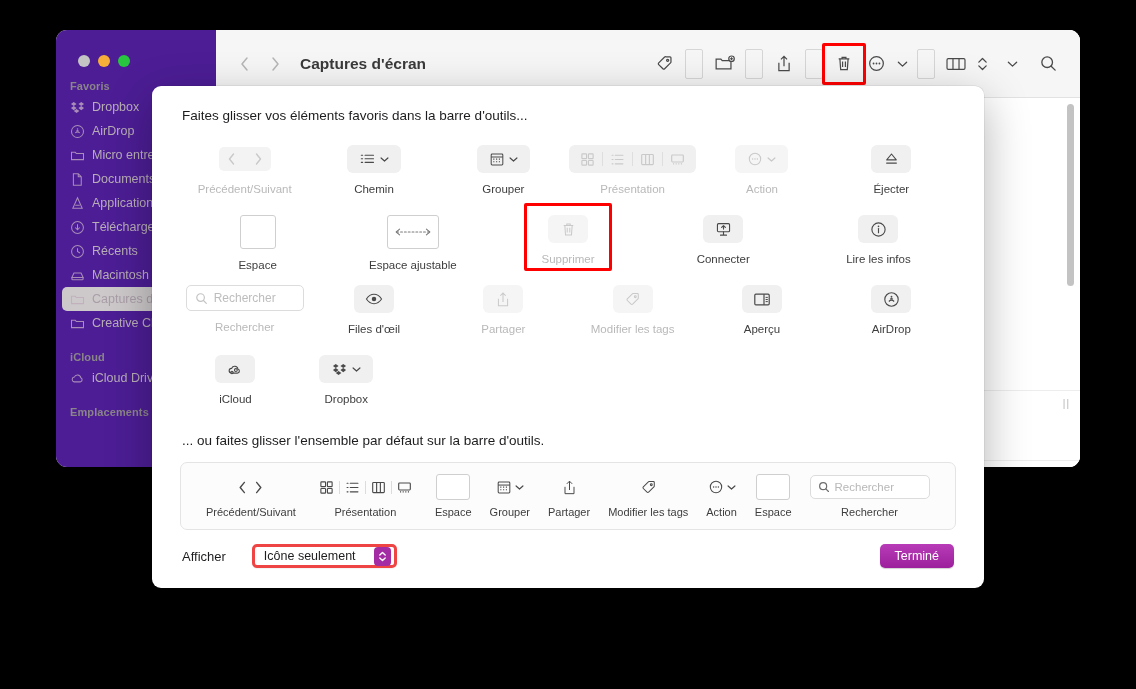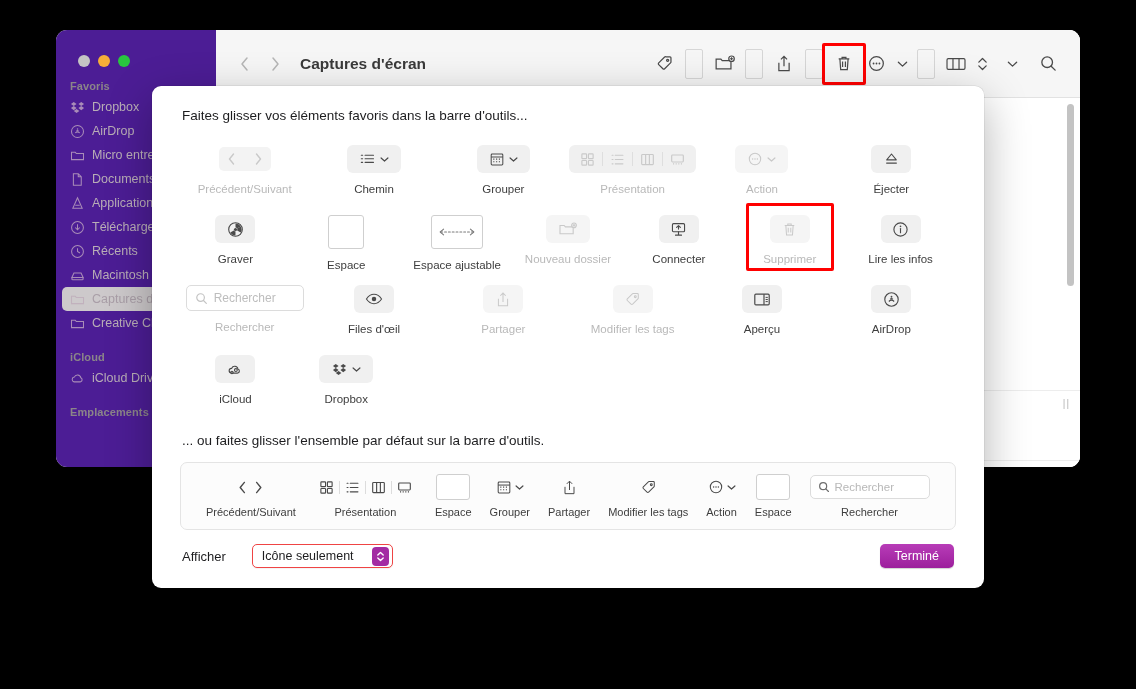--- a/index.html
+++ b/index.html
@@ -184,21 +184,21 @@
     background: #fff; color: #b8b8b8; font-size: 11.5px;
   }
 
   .sheet-footer {
     position: absolute; left: 0; right: 0; bottom: 0; height: 64px;
     display: flex; align-items: center; padding: 0 30px;
   }
   .afficher-label { font-size: 13px; color: #1d1d1f; margin-right: 26px; }
   .select-box {
     display: flex; align-items: center;
-    height: 24px; background: #ffffff; border: 1px solid #ef4444;
+    height: 24px; background: #ffffff; border: 3px solid #ef4444;
     border-radius: 5px; padding: 0 3px 0 9px;
     box-shadow: 0 1px 1px rgba(0,0,0,0.05);
     gap: 12px;
   }
   .select-box .sel-text { font-size: 12.5px; color: #1d1d1f; margin-right: 6px; }
   .stepper {
     width: 17px; height: 19px; border-radius: 4px;
     background: #a32ba3;
     display: flex; flex-direction: column; align-items: center; justify-content: center;
     color: #fff; line-height: 6px; font-size: 8px;
@@ -539,77 +539,55 @@
             <svg width="17" height="16" viewBox="0 0 18 18" fill="none" stroke="#4a4a4a" stroke-width="1.2" stroke-linejoin="round">
                 <path d="M9 3.4 14.4 10H3.6z"></path>
                 <path d="M3.6 13.6h10.8" stroke-width="1.6" stroke-linecap="round"></path>
               </svg>
           </div>
           <div class="lbl">Éjecter</div>
         </div>
       </div>
 
       <div class="grid-row">
-        <div class="cell">
-          <div class="chip" style="width:40px">
-            <svg width="17" height="17" viewBox="0 0 18 18" fill="#4a4a4a">
-                <circle cx="9" cy="9" r="7.2" fill="none" stroke="#4a4a4a" stroke-width="1.2"></circle>
-                <circle cx="9" cy="9" r="1.7"></circle>
-                <path d="M9 2.6a6.4 6.4 0 0 1 5.5 3.2L10.7 8A2.1 2.1 0 0 0 9 7z"></path>
-                <path d="M3.5 5.8A6.4 6.4 0 0 1 9 2.6V7a2.1 2.1 0 0 0-1.7 1z" transform="rotate(120 9 9)"></path>
-                <path d="M3.5 5.8A6.4 6.4 0 0 1 9 2.6V7a2.1 2.1 0 0 0-1.7 1z" transform="rotate(240 9 9)"></path>
-              </svg>
-          </div>
-          <div class="lbl">Graver</div>
-        </div>
 
         <div class="cell">
           <div class="chip outline"></div>
           <div class="lbl">Espace</div>
         </div>
 
         <div class="cell">
           <div class="chip outline" style="width:52px">
             <svg width="44" height="12" viewBox="0 0 46 12" fill="none" stroke="#7a7a7a" stroke-width="1.1" stroke-linecap="round" stroke-linejoin="round">
                 <path d="M6 6h34" stroke-dasharray="2 2"></path>
                 <path d="M9 3 5.4 6 9 9M37 3l3.6 3L37 9"></path>
               </svg>
           </div>
           <div class="lbl">Espace ajustable</div>
         </div>
 
-        <div class="cell disabled">
-          <div class="chip" style="width:44px">
-            <svg width="20" height="17" viewBox="0 0 22 18" fill="none" stroke="#c9c9c9" stroke-width="1.2">
-                <path d="M2.2 4.6h4.6l1.3 1.5h8.6v7.6H2.2z"></path>
-                <circle cx="17.6" cy="4.4" r="2.6" fill="#f5f5f5"></circle>
-                <path d="M17.6 2.9v3M16.1 4.4h3"></path>
-              </svg>
-          </div>
-          <div class="lbl">Nouveau dossier</div>
+
+        <div class="cell disabled boxed">
+          <div class="chip" style="width:40px">
+            <svg width="17" height="17" viewBox="0 0 18 20" fill="none" stroke="#c9c9c9" stroke-width="1.2">
+                <path d="M3.4 5.2h11.2M7 5.2V3.6h4v1.6M4.7 5.2l.8 11.2h7l.8-11.2M7.5 8v5.6M10.5 8v5.6"></path>
+              </svg>
+          </div>
+          <div class="lbl">Supprimer</div>
         </div>
 
         <div class="cell">
           <div class="chip" style="width:40px">
             <svg width="17" height="17" viewBox="0 0 18 18" fill="none" stroke="#4a4a4a" stroke-width="1.2">
                 <rect x="2.6" y="2.8" width="12.8" height="8.6" rx="1.1"></rect>
                 <path d="M9 11.4v3.4M5.8 15h6.4" stroke-linecap="round"></path>
                 <path d="M9 5v3.6M7 6.8 9 4.8l2 2" stroke-linecap="round" stroke-linejoin="round"></path>
               </svg>
           </div>
           <div class="lbl">Connecter</div>
-        </div>
-
-        <div class="cell disabled boxed">
-          <div class="chip" style="width:40px">
-            <svg width="17" height="17" viewBox="0 0 18 20" fill="none" stroke="#c9c9c9" stroke-width="1.2">
-                <path d="M3.4 5.2h11.2M7 5.2V3.6h4v1.6M4.7 5.2l.8 11.2h7l.8-11.2M7.5 8v5.6M10.5 8v5.6"></path>
-              </svg>
-          </div>
-          <div class="lbl">Supprimer</div>
         </div>
 
         <div class="cell">
           <div class="chip" style="width:40px">
             <svg width="17" height="17" viewBox="0 0 18 18" fill="none" stroke="#4a4a4a" stroke-width="1.2">
                 <circle cx="9" cy="9" r="7"></circle>
                 <path d="M9 8v4.4" stroke-linecap="round"></path>
                 <circle cx="9" cy="5.7" r=".85" fill="#4a4a4a" stroke="none"></circle>
               </svg>
           </div>

